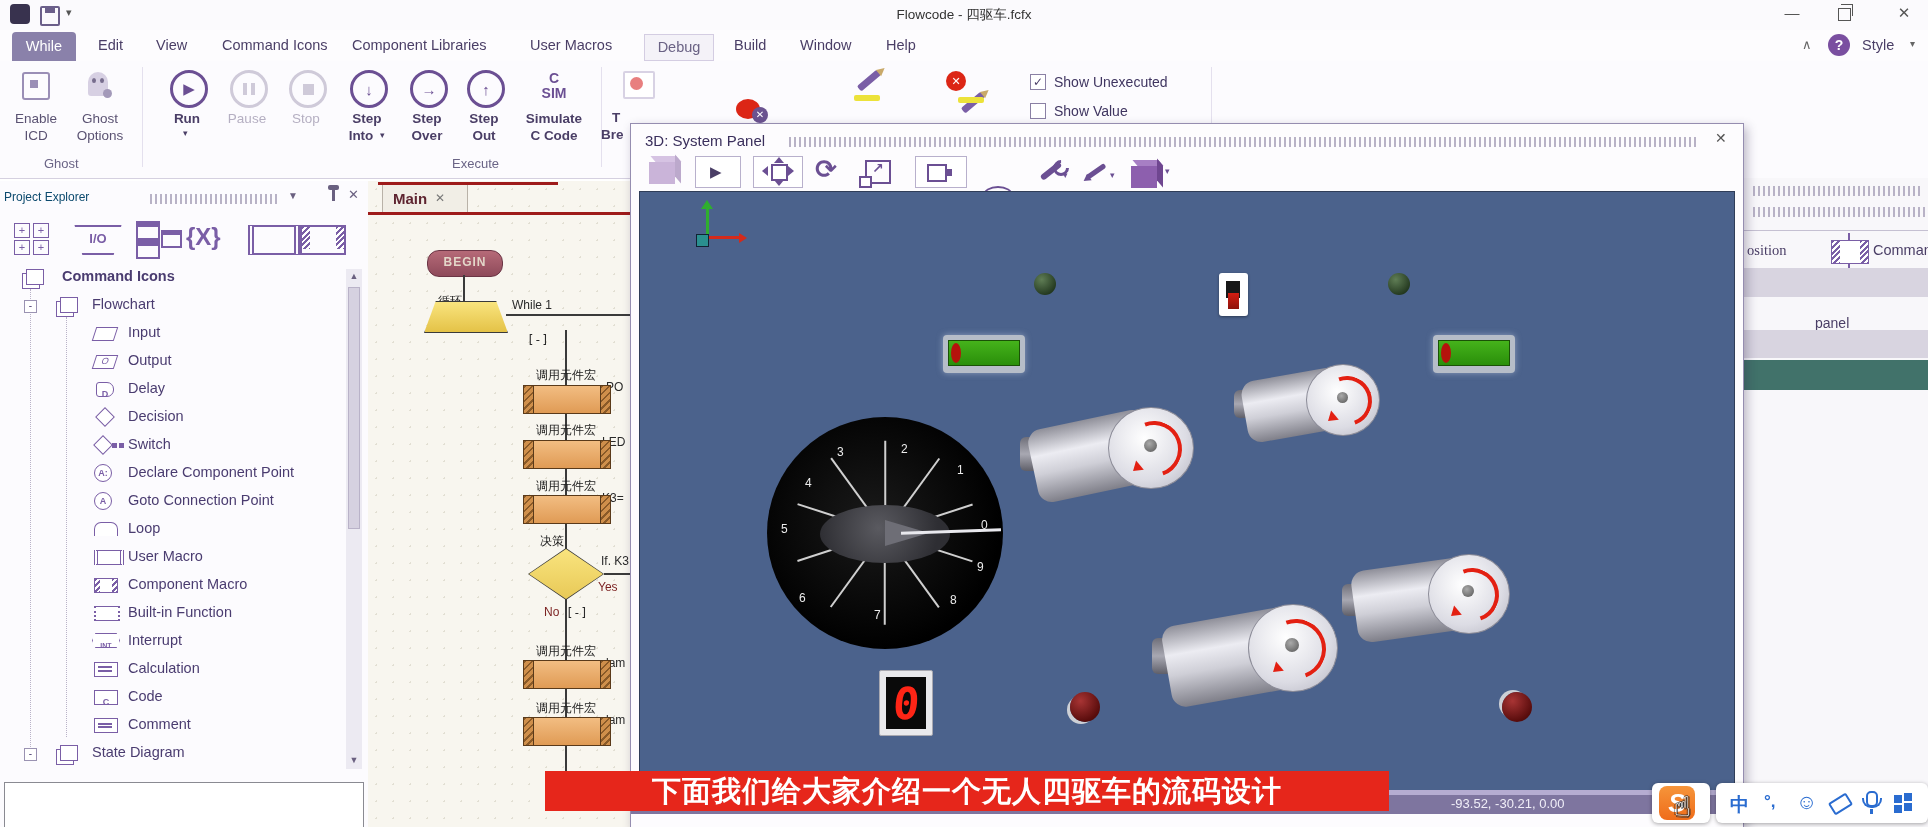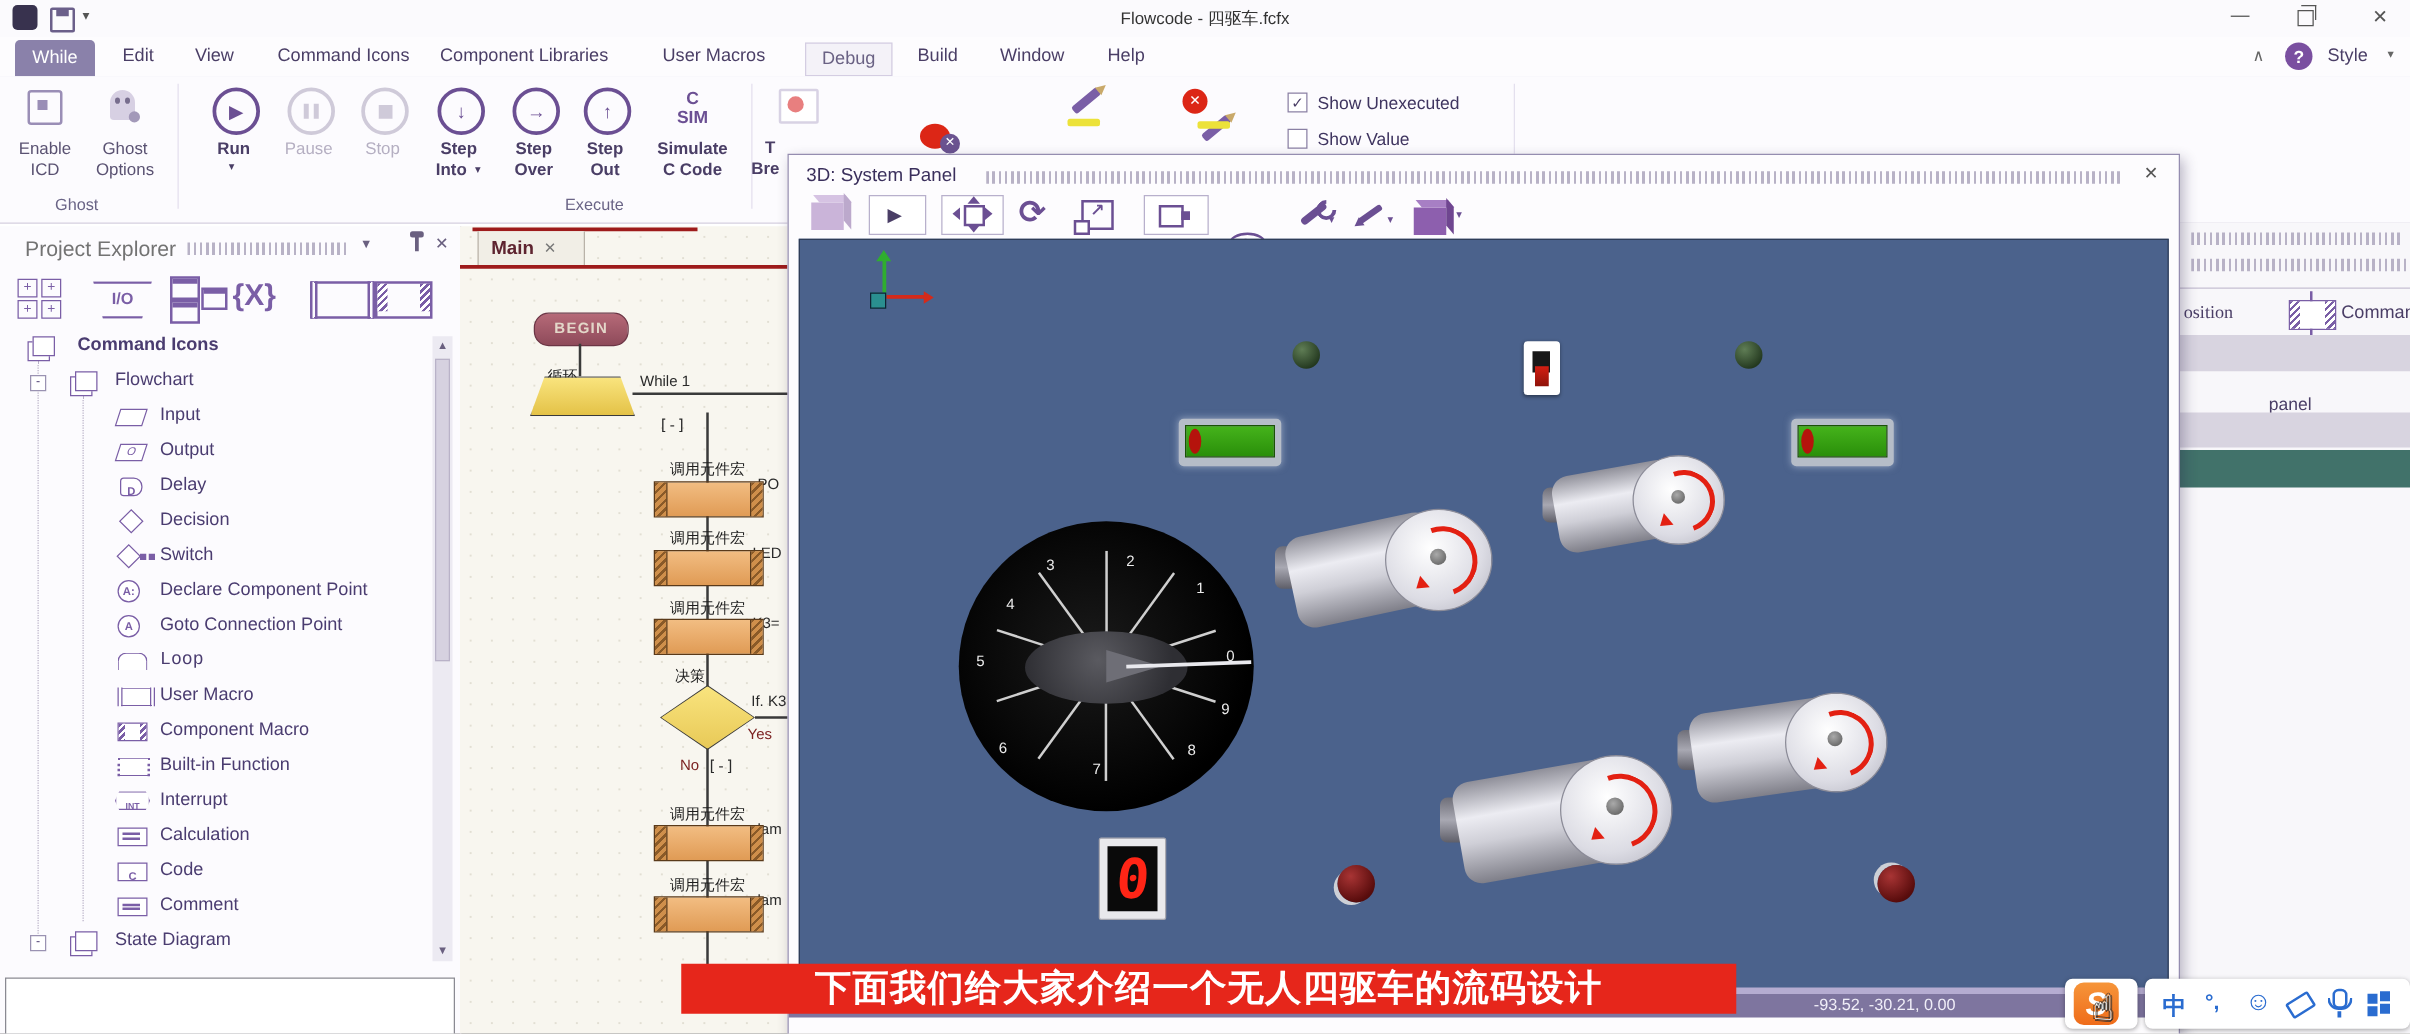--- a/index.html
+++ b/index.html
@@ -246,21 +246,21 @@
       <div class="a txt" style="left:24px;top:0;font-size:14px;color:#3f3560;">Show Unexecuted</div>
     </div>
     <div class="a" style="left:1030px;top:42px;">
       <div class="checkbox a" style="left:0;top:0;"></div>
       <div class="a txt" style="left:24px;top:0;font-size:14px;color:#3f3560;">Show Value</div>
     </div>
     <div class="rsep a" style="left:1211px;"></div>
   </div>
 
   <div id="pe" class="a">
-    <div class="a txt" style="left:20px;top:9px;font-size:17px;color:#737373;">Project Explorer</div>
+    <div class="a txt" style="left:4px;top:9px;font-size:12px;color:#0c4a6e;">Project Explorer</div>
     <div class="dots a" style="left:150px;top:13px;width:128px;"></div>
     <div class="a txt" style="left:288px;top:9px;font-size:10px;color:#6a6080;">▼</div>
     <div class="pin a" style="left:332px;top:8px;"></div>
     <div class="a txt" style="left:348px;top:6px;font-size:13px;color:#6a6080;">✕</div>
 
     <div class="a" style="left:12px;top:40px;width:42px;height:34px;">
       <div class="a" style="left:2px;top:2px;width:14px;height:13px;border:1.5px solid #7a5ea6;color:#7a5ea6;font-size:11px;line-height:12px;text-align:center;">+</div>
       <div class="a" style="left:21px;top:2px;width:14px;height:13px;border:1.5px solid #7a5ea6;color:#7a5ea6;font-size:11px;line-height:12px;text-align:center;">+</div>
       <div class="a" style="left:2px;top:19px;width:14px;height:13px;border:1.5px solid #7a5ea6;color:#7a5ea6;font-size:11px;line-height:12px;text-align:center;">+</div>
       <div class="a" style="left:21px;top:19px;width:14px;height:13px;border:1.5px solid #7a5ea6;color:#7a5ea6;font-size:11px;line-height:12px;text-align:center;">+</div>
@@ -321,21 +321,21 @@
       <div class="a" style="left:0;top:196px;height:28px;">
         <div class="ti ti-circle a" style="left:94px;top:3px;">A:</div>
         <div class="treelbl a txt" style="left:128px;top:3px;">Declare Component Point</div>
       </div>
       <div class="a" style="left:0;top:224px;height:28px;">
         <div class="ti ti-circle a" style="left:94px;top:3px;">A</div>
         <div class="treelbl a txt" style="left:128px;top:3px;">Goto Connection Point</div>
       </div>
       <div class="a" style="left:0;top:252px;height:28px;">
         <div class="ti a" style="left:94px;top:5px;width:22px;height:13px;border-radius:7px 7px 0 0;border-bottom:none;"></div>
-        <div class="treelbl a txt" style="left:128px;top:3px;font-family:Liberation Mono, monospace;">Loop</div>
+        <div class="treelbl a txt" style="left:128px;top:3px;">Loop</div>
       </div>
       <div class="a" style="left:0;top:280px;height:28px;">
         <div class="ti ti-box a" style="left:94px;top:5px;border-left:4px double #7a5ea6;border-right:4px double #7a5ea6;"></div>
         <div class="treelbl a txt" style="left:128px;top:3px;">User Macro</div>
       </div>
       <div class="a" style="left:0;top:308px;height:28px;">
         <div class="ti ti-box a" style="left:94px;top:5px;">
           <div class="hatchside a" style="left:0;top:0;width:5px;height:13px;"></div>
           <div class="hatchside a" style="right:0;top:0;width:5px;height:13px;"></div>
         </div>

